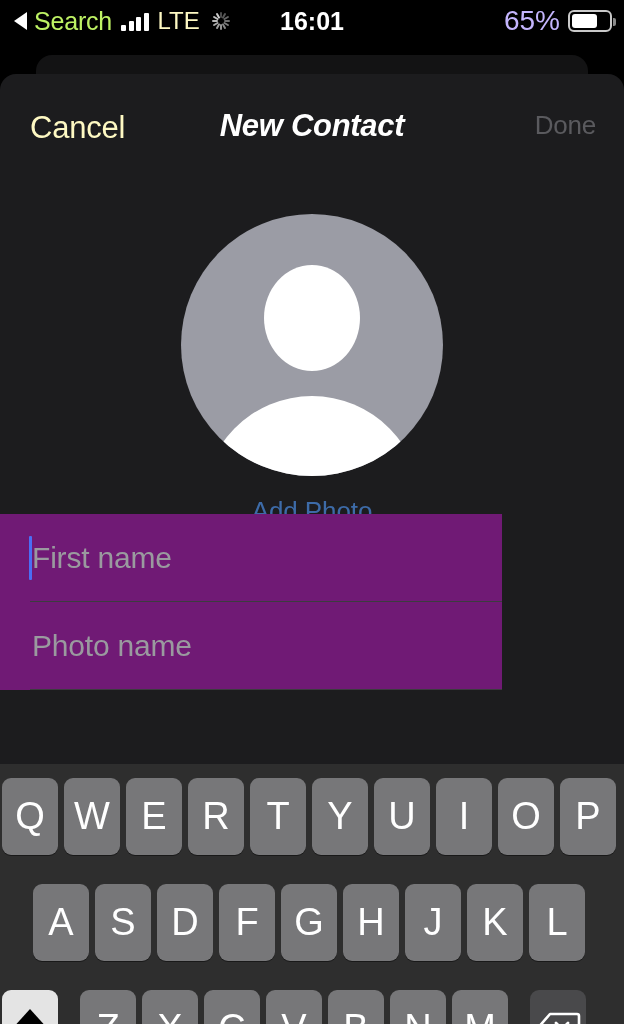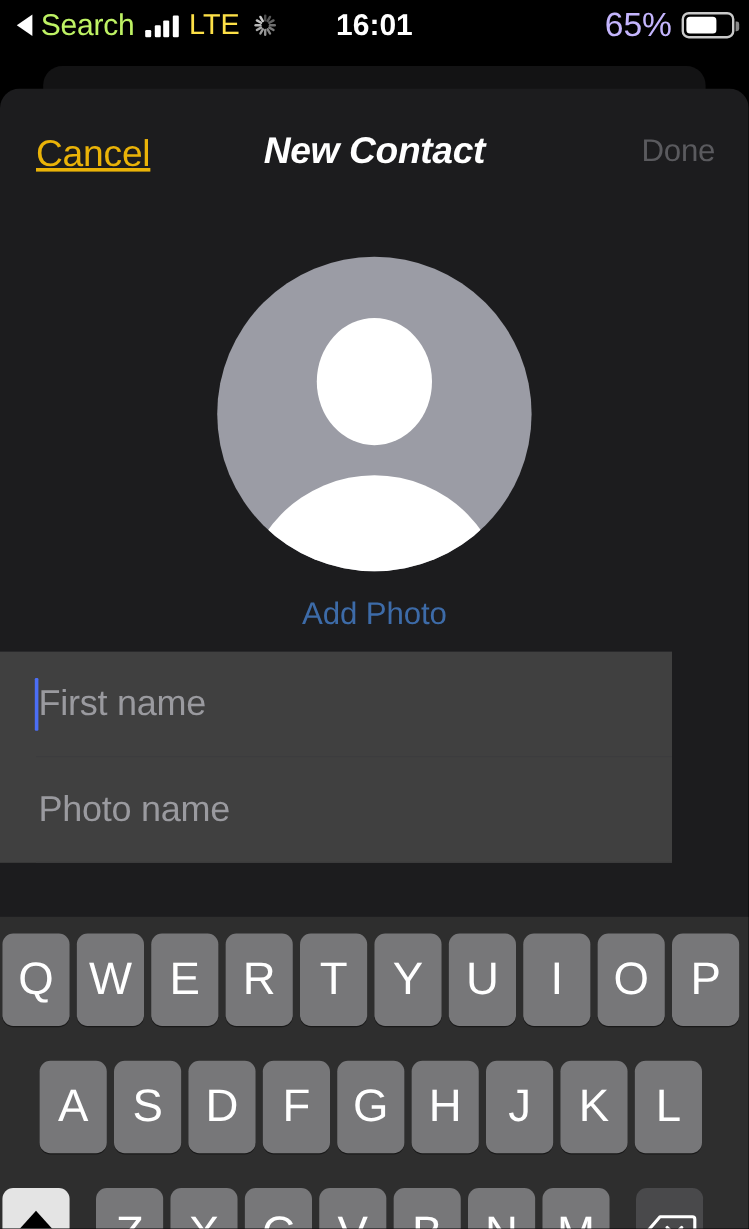--- a/index.html
+++ b/index.html
@@ -54,21 +54,21 @@
     height: 19px;
     margin-left: 2px;
   }
   .signal i { display: block; width: 5px; background: #ffffff; border-radius: 1px; }
   .signal i.b1 { height: 6px; }
   .signal i.b2 { height: 10px; }
   .signal i.b3 { height: 14px; }
   .signal i.b4 { height: 18px; }
   .sb-lte {
     font-size: 24px;
-    color: #fde047;
+    color: #fef9c3;
     letter-spacing: 0px;
     margin-left: 2px;
   }
   .spinner {
     position: relative;
     width: 20px; height: 20px;
     margin-left: 4px;
   }
   .spinner span {
     position: absolute;
@@ -146,23 +146,22 @@
   .navbar {
     position: relative;
     height: 106px;
     width: 624px;
   }
   .nav-cancel {
     position: absolute;
     left: 30px;
     top: 36px;
     font-size: 31px;
-    color: #eab308;
+    color: #fef9c3;
     letter-spacing: -0.2px;
-    text-decoration: underline;
   }
   .nav-title {
     position: absolute;
     left: 0; right: 0;
     top: 34px;
     text-align: center;
     font-size: 31px;
     font-weight: bold;
     color: #ffffff;
     letter-spacing: -0.3px;
@@ -222,23 +221,23 @@
     text-align: center;
     font-size: 26px;
     color: #3d6ba8;
     letter-spacing: -0.1px;
   }
 
   
   .form-group {
     position: absolute;
     left: 0;
-    top: 469px;
-    width: 560px;
-    background: #404040;
+    top: 440px;
+    width: 502px;
+    background: #701a75;
   }
   .field {
     position: relative;
     height: 88px;
     display: flex;
     align-items: center;
   }
   .field-sep {
     position: absolute;
     left: 30px;

